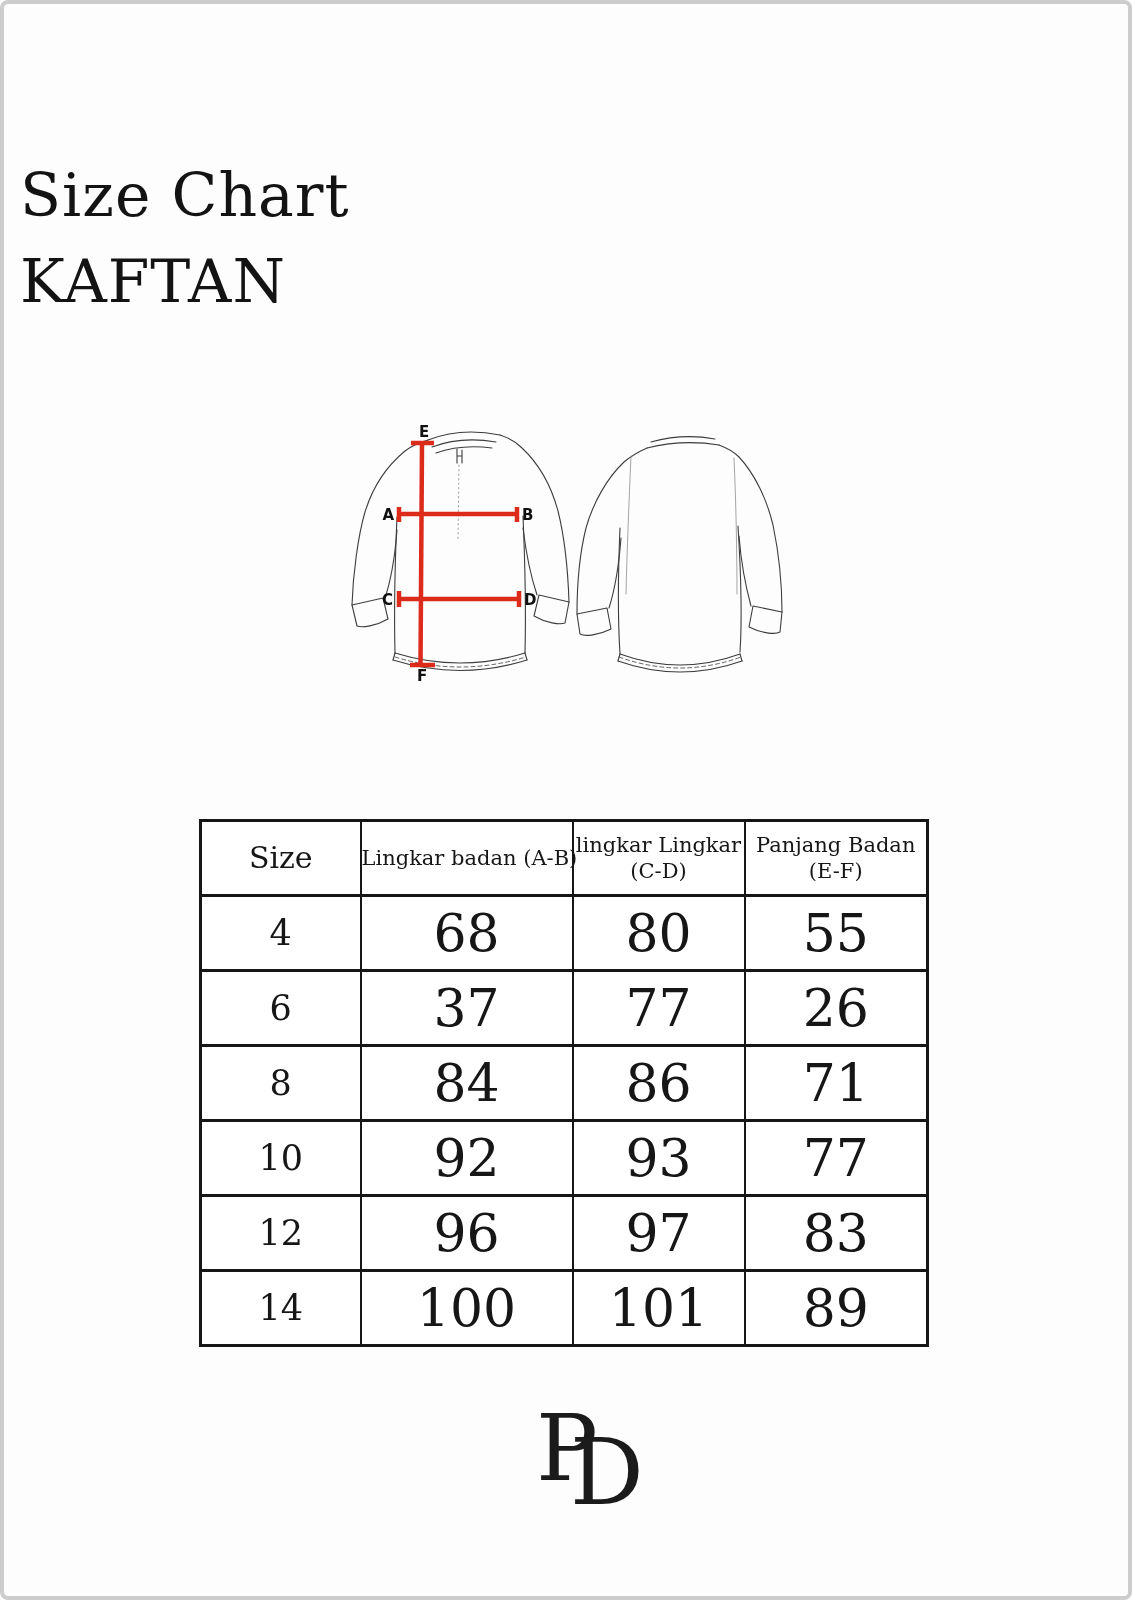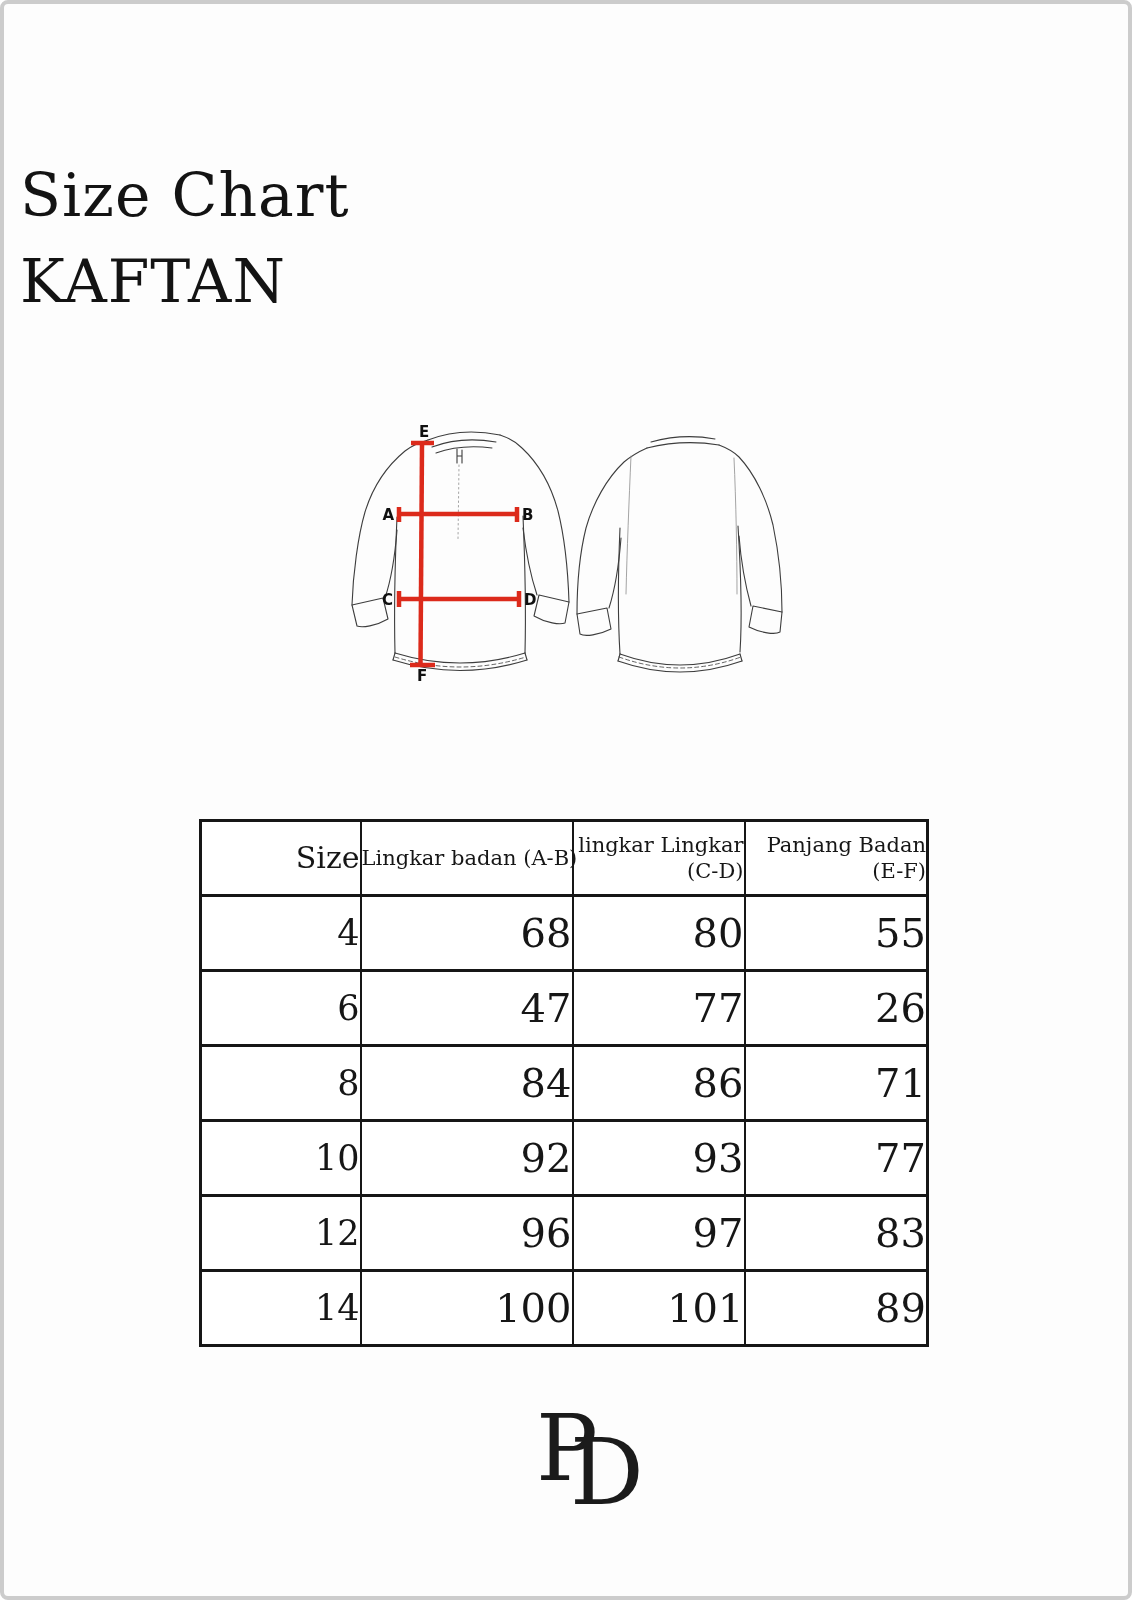--- a/index.html
+++ b/index.html
@@ -44,41 +44,41 @@
     width: 727px;
     table-layout: fixed;
     background: #ffffff;
     color: #161616;
   }
   table.size-table th,
   table.size-table td {
     border: 2px solid #161616;
     border-top-width: 3px;
     border-bottom-width: 3px;
-    text-align: right;
+    text-align: center;
     vertical-align: middle;
     padding: 0;
   }
   table.size-table { border: 3px solid #161616; }
   th.hdr {
     font-weight: normal;
     font-size: 21px;
     line-height: 1.25;
     height: 72px;
     padding: 2px 6px;
   }
   th.hdr-size { font-size: 30px; }
   th.hdr-nowrap { white-space: nowrap; }
   td.size-cell {
     height: 72px;
     font-size: 35px;
     padding-bottom: 8px;
   }
   td.val-cell {
-    font-size: 40px;
+    font-size: 52px;
     padding-top: 6px;
   }
   
   .logo {
     position: absolute;
     left: 518px;
     top: 1408px;
   }
   svg text.mono {
     font-family: "DejaVu Serif", serif;
@@ -198,21 +198,21 @@
       </thead>
       <tbody>
         <tr>
           <td class="size-cell">4</td>
           <td class="val-cell">68</td>
           <td class="val-cell">80</td>
           <td class="val-cell">55</td>
         </tr>
         <tr>
           <td class="size-cell">6</td>
-          <td class="val-cell">47</td>
+          <td class="val-cell">37</td>
           <td class="val-cell">77</td>
           <td class="val-cell">26</td>
         </tr>
         <tr>
           <td class="size-cell">8</td>
           <td class="val-cell">84</td>
           <td class="val-cell">86</td>
           <td class="val-cell">71</td>
         </tr>
         <tr>

